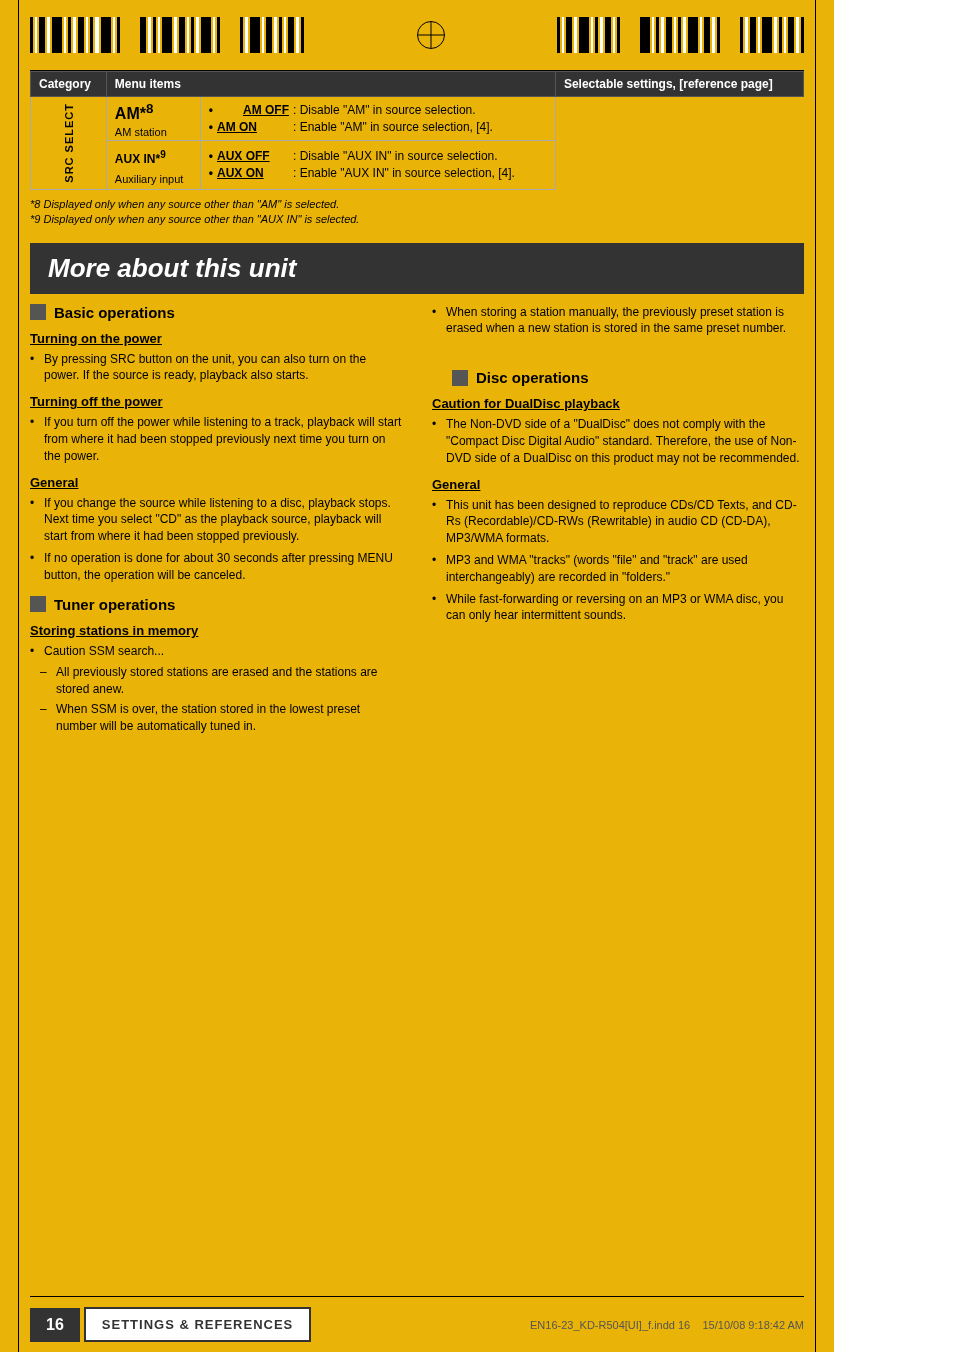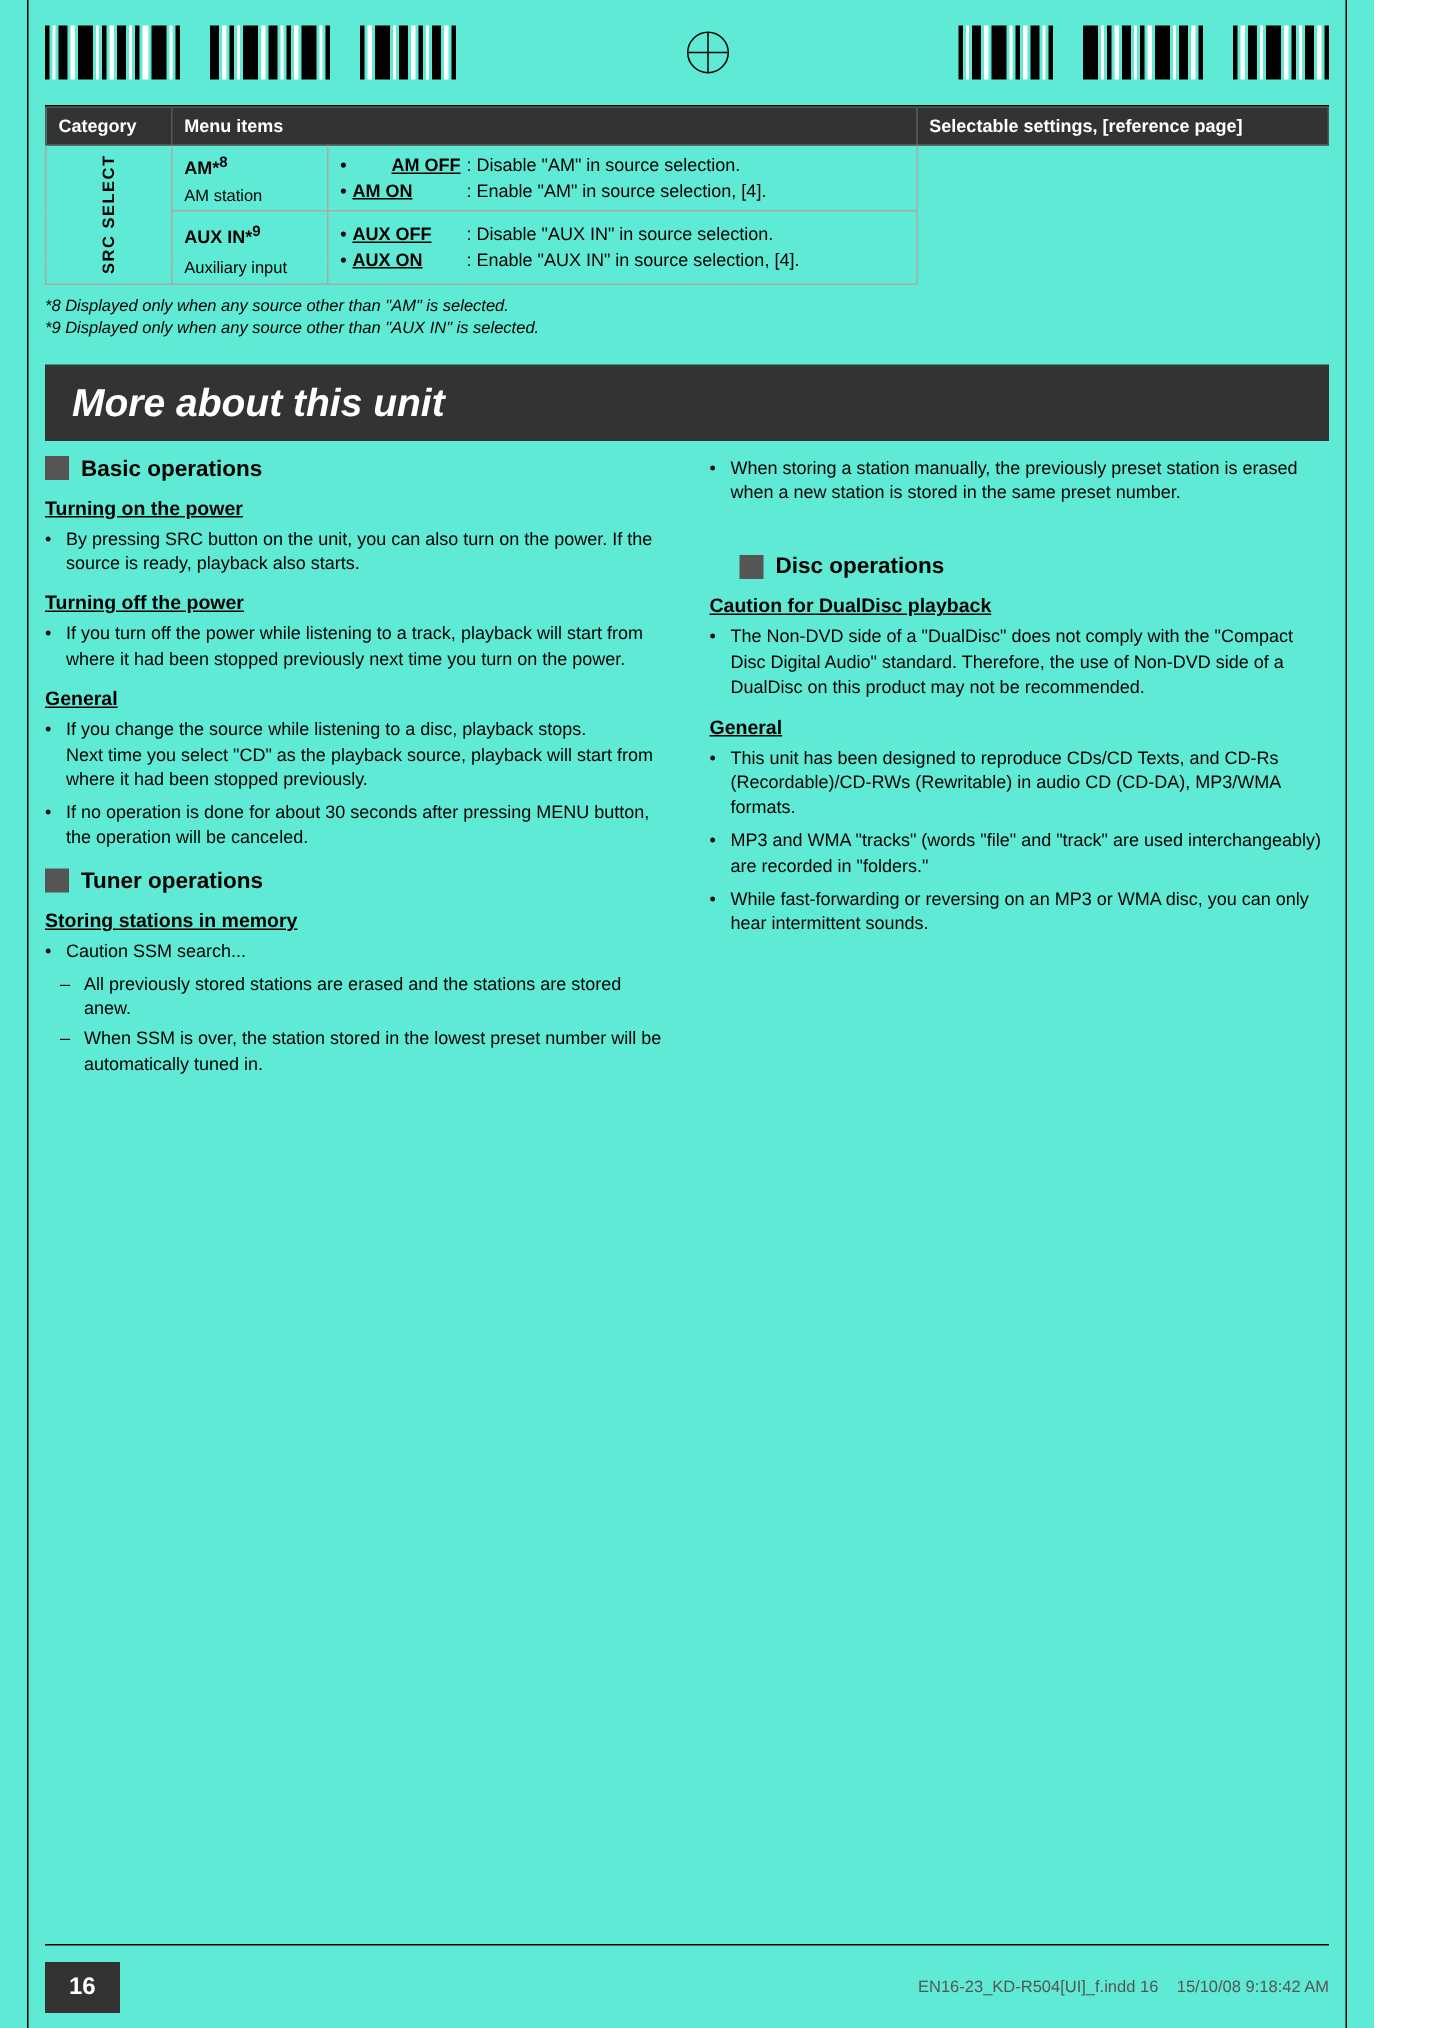--- a/index.html
+++ b/index.html
@@ -8,23 +8,23 @@
       min-height: 1352px;
       background: #fff;
       font-family: Arial, Helvetica, sans-serif;
       font-size: 13px;
       color: #000;
       position: relative;
       overflow: hidden;
     }
 
     .page-wrapper {
-      width: 916px;
+      width: 834px;
       min-height: 1352px;
-      background: #5eead4;
+      background: #eab308;
       position: relative;
       padding: 0;
     }
 
     
     .top-header {
       display: flex;
       align-items: center;
       justify-content: center;
       padding: 10px 30px;
@@ -395,21 +395,21 @@
       <thead>
         <tr>
           <th style="background:#333;color:#fff;padding:5px 8px;border:1px solid #555;font-weight:bold;">Category</th>
           <th style="background:#333;color:#fff;padding:5px 8px;border:1px solid #555;font-weight:bold;" colspan="2">Menu items</th>
           <th style="background:#333;color:#fff;padding:5px 8px;border:1px solid #555;font-weight:bold;">Selectable settings, [reference page]</th>
         </tr>
       </thead>
       <tbody>
         <tr>
           <td rowspan="4" style="writing-mode:vertical-rl;text-orientation:mixed;transform:rotate(180deg);font-weight:bold;font-size:11px;white-space:nowrap;text-align:center;border:1px solid #aaa;padding:6px 4px;letter-spacing:1px;">SRC SELECT</td>
-          <td style="font-weight:bold;border:1px solid #aaa;padding:4px 8px;border-bottom:none;padding-bottom:1px;font-size:12px;">AM*<sup>8</sup></td>
+          <td style="font-weight:bold;border:1px solid #aaa;padding:4px 8px;border-bottom:none;padding-bottom:1px;font-size:16px;">AM*<sup>8</sup></td>
           <td rowspan="2" style="border:1px solid #aaa;padding:6px 8px;font-size:12px;">
             <div style="display:flex;gap:4px;align-items:baseline;margin-bottom:3px;">
                 <span style="font-weight:bold;">•</span>
                 <span style="font-weight:bold;text-decoration:underline;min-width:72px;display:inline-block;text-align:right;">AM OFF</span>
                 <span>:  Disable "AM" in source selection.</span>
               </div>
             <div style="display:flex;gap:4px;align-items:baseline;">
                 <span style="font-weight:bold;">•</span>
                 <span style="font-weight:bold;text-decoration:underline;min-width:72px;display:inline-block;">AM ON</span>
                 <span>:  Enable "AM" in source selection, [4].</span>
@@ -512,18 +512,19 @@
       </div>
 
     </div>
 
   </div>
 
   <div style="height:1px; background:#000; margin: 0 30px; position:absolute; bottom:55px; left:0; right:0;"></div>
 
   <div class="page-footer">
     <div class="page-num-box">16</div>
+    <div class="footer-label">SETTINGS &amp; REFERENCES</div>
     <div class="footer-file-info">
       <span>EN16-23_KD-R504[UI]_f.indd  16</span>&nbsp;&nbsp;&nbsp;&nbsp;<span>15/10/08  9:18:42 AM</span>
     </div>
   </div>
 
 </div>
 
 </body></html>

